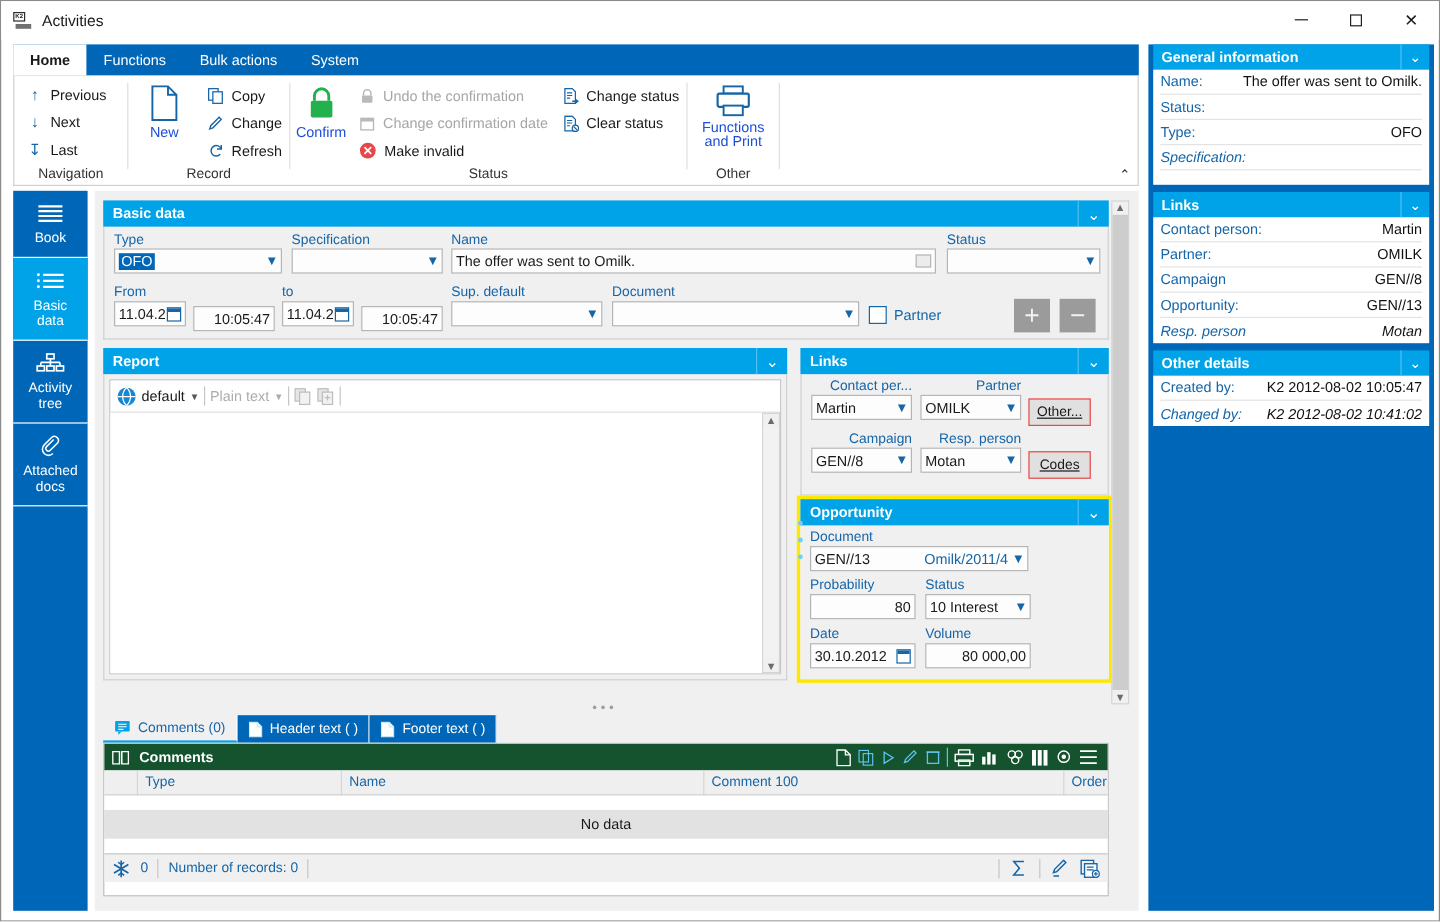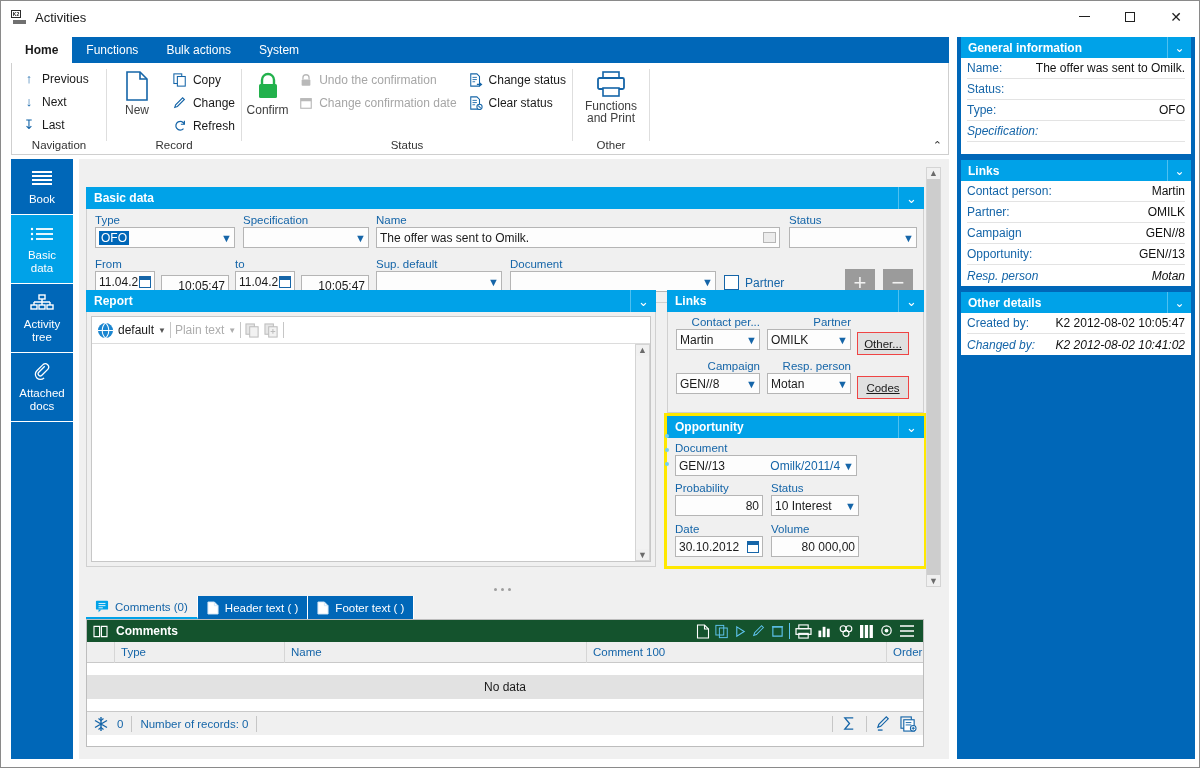--- a/index.html
+++ b/index.html
@@ -66,21 +66,21 @@
   }
   .rsep { width: 1px; background: #dedede; height: 72px; margin-top: 6px; align-self: flex-start; }
 
   .rsmall {
     display: flex; align-items: center; gap: 6px; height: 23px;
     padding: 0 6px; font-size: 12px; color: #1a1a1a; white-space: nowrap;
   }
   .rsmall.dim { color: #a6a6a6; }
   .rbig {
     width: 62px; display: flex; flex-direction: column; align-items: center;
-    justify-content: flex-start; font-size: 12px; color: #404040; padding-top: 3px;
+    justify-content: flex-start; font-size: 12px; color: #1d4ed8; padding-top: 3px;
   }
   .rbig .lbl { margin-top: 2px; text-align: center; line-height: 12px; }
 
   
   .arr { color: #1565a8; font-size: 13px; width: 14px; text-align:center; display:inline-block;}
 
   .ribbon-collapse {
     position: absolute; right: 6px; bottom: 2px; font-size: 11px; color: #333;
   }
 
@@ -303,20 +303,27 @@
               <rect x="3" y="7.5" width="10" height="7" rx="1" fill="#b9b9b9"></rect>
             </svg>
             <span>Undo the confirmation</span>
           </div>
           <div class="rsmall dim">
             <svg width="14" height="14" viewBox="0 0 16 16">
               <rect x="2" y="3" width="12" height="11" fill="#fff" stroke="#b9b9b9" stroke-width="1.3"></rect>
               <rect x="2" y="3" width="12" height="3" fill="#b9b9b9"></rect>
             </svg>
             <span>Change confirmation date</span>
+          </div>
+          <div class="rsmall">
+            <svg width="15" height="15" viewBox="0 0 16 16">
+              <circle cx="8" cy="8" r="7" fill="#e8464a"></circle>
+              <path d="M5 5 l6 6 M11 5 l-6 6" stroke="#fff" stroke-width="1.6"></path>
+            </svg>
+            <span>Make invalid</span>
           </div>
         </div>
         <div style="display:flex;flex-direction:column;padding-top:1px;">
           <div class="rsmall">
             <svg width="14" height="14" viewBox="0 0 16 16">
               <path d="M2 1 h7 l3 3 v11 h-10 z" fill="#fff" stroke="#1565a8" stroke-width="1.2"></path>
               <path d="M4 5 h5 M4 7.5 h5 M4 10 h3" stroke="#1565a8" stroke-width="1"></path>
               <path d="M9 13 h5 M12 11 l2.4 2 -2.4 2" fill="none" stroke="#1565a8" stroke-width="1.2"></path>
             </svg>
             <span>Change status</span>
@@ -397,21 +404,21 @@
           <path d="M14 5 l-7 7 a2.5 2.5 0 0 0 3.6 3.6 l7.2-7.2 a4 4 0 0 0 -5.6 -5.6 l-7.5 7.5 a6 6 0 0 0 8.5 8.5" fill="none" stroke="#fff" stroke-width="1.5" transform="scale(0.85) translate(1,0)"></path>
         </svg>
       </div>
       <div>Attached</div>
       <div>docs</div>
     </div>
   </div>
 
   <div class="content">
 
-    <div class="panel" style="left:7px; top:8px; width:838px;margin-top:20px;">
+    <div class="panel" style="left:7px; top:8px; width:838px;">
       <div class="panel-hdr">
         <span>Basic data</span>
         <span class="collapse">⌄</span>
       </div>
       <div class="panel-body" style="height:94px; position:relative;">
 
         <div style="position:absolute; left:8px; top:5px; width:140px;">
           <div class="fld-label">Type</div>
           <div class="inp">
             <span class="val sel">OFO</span>

